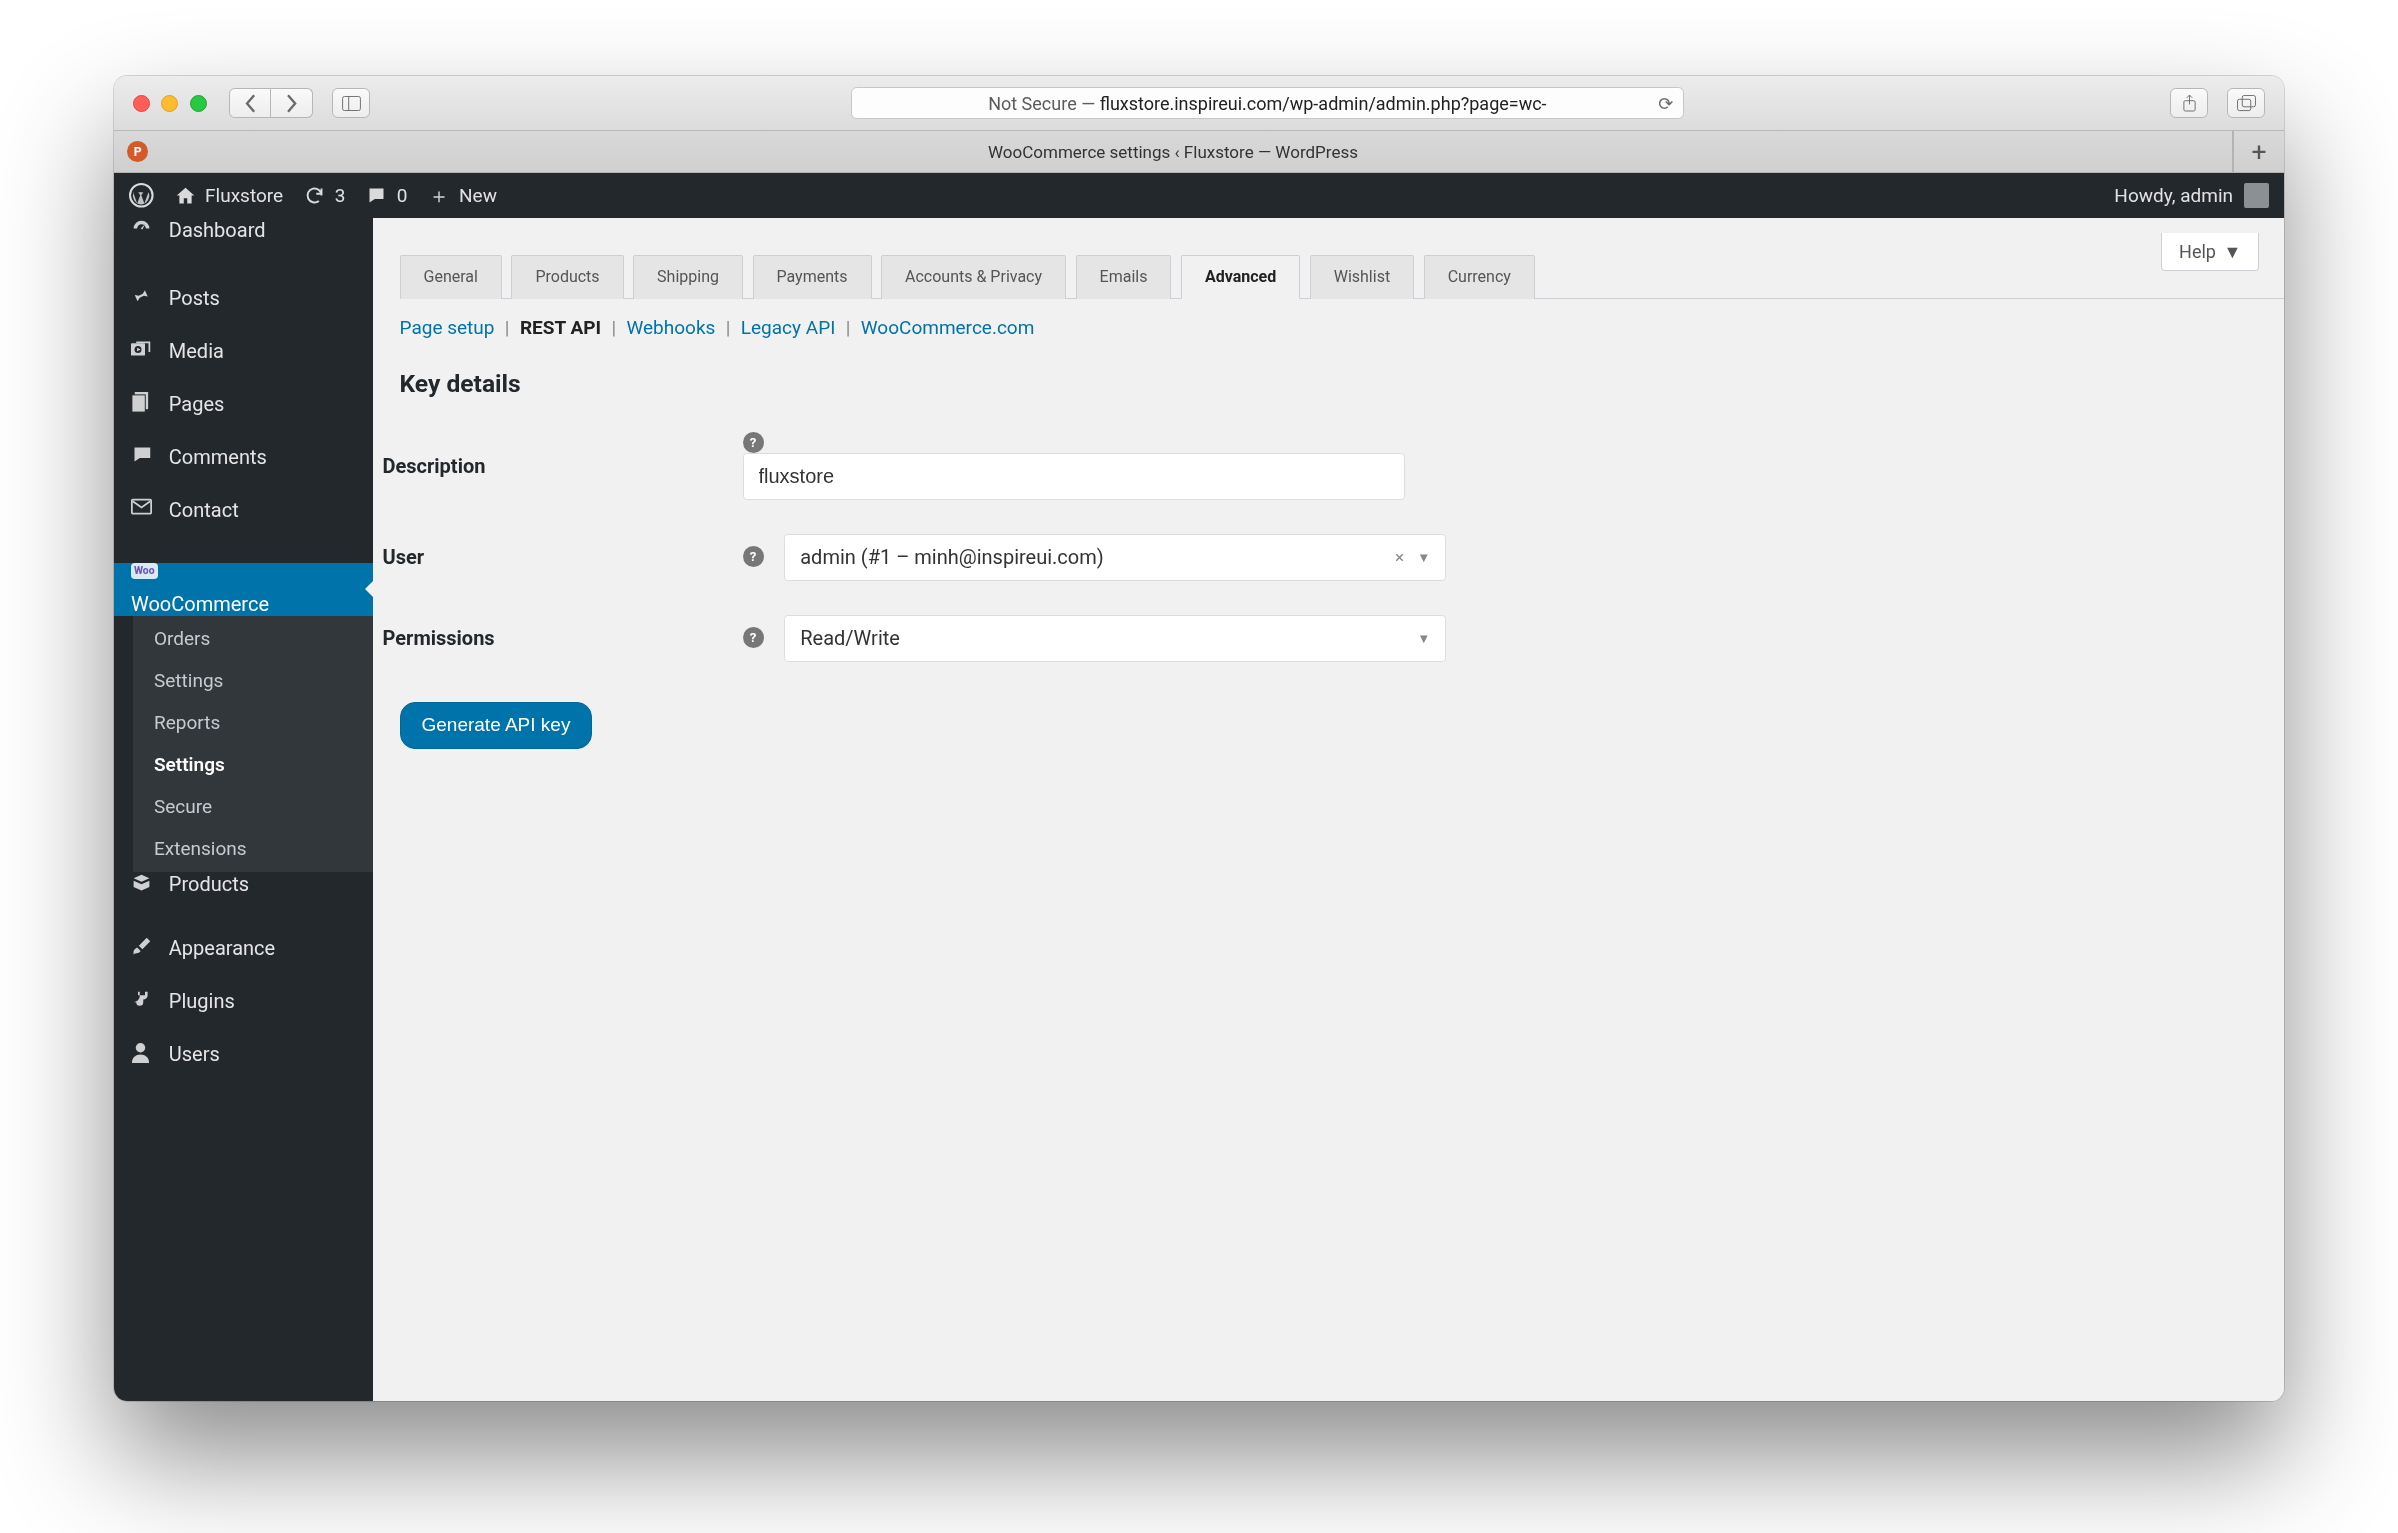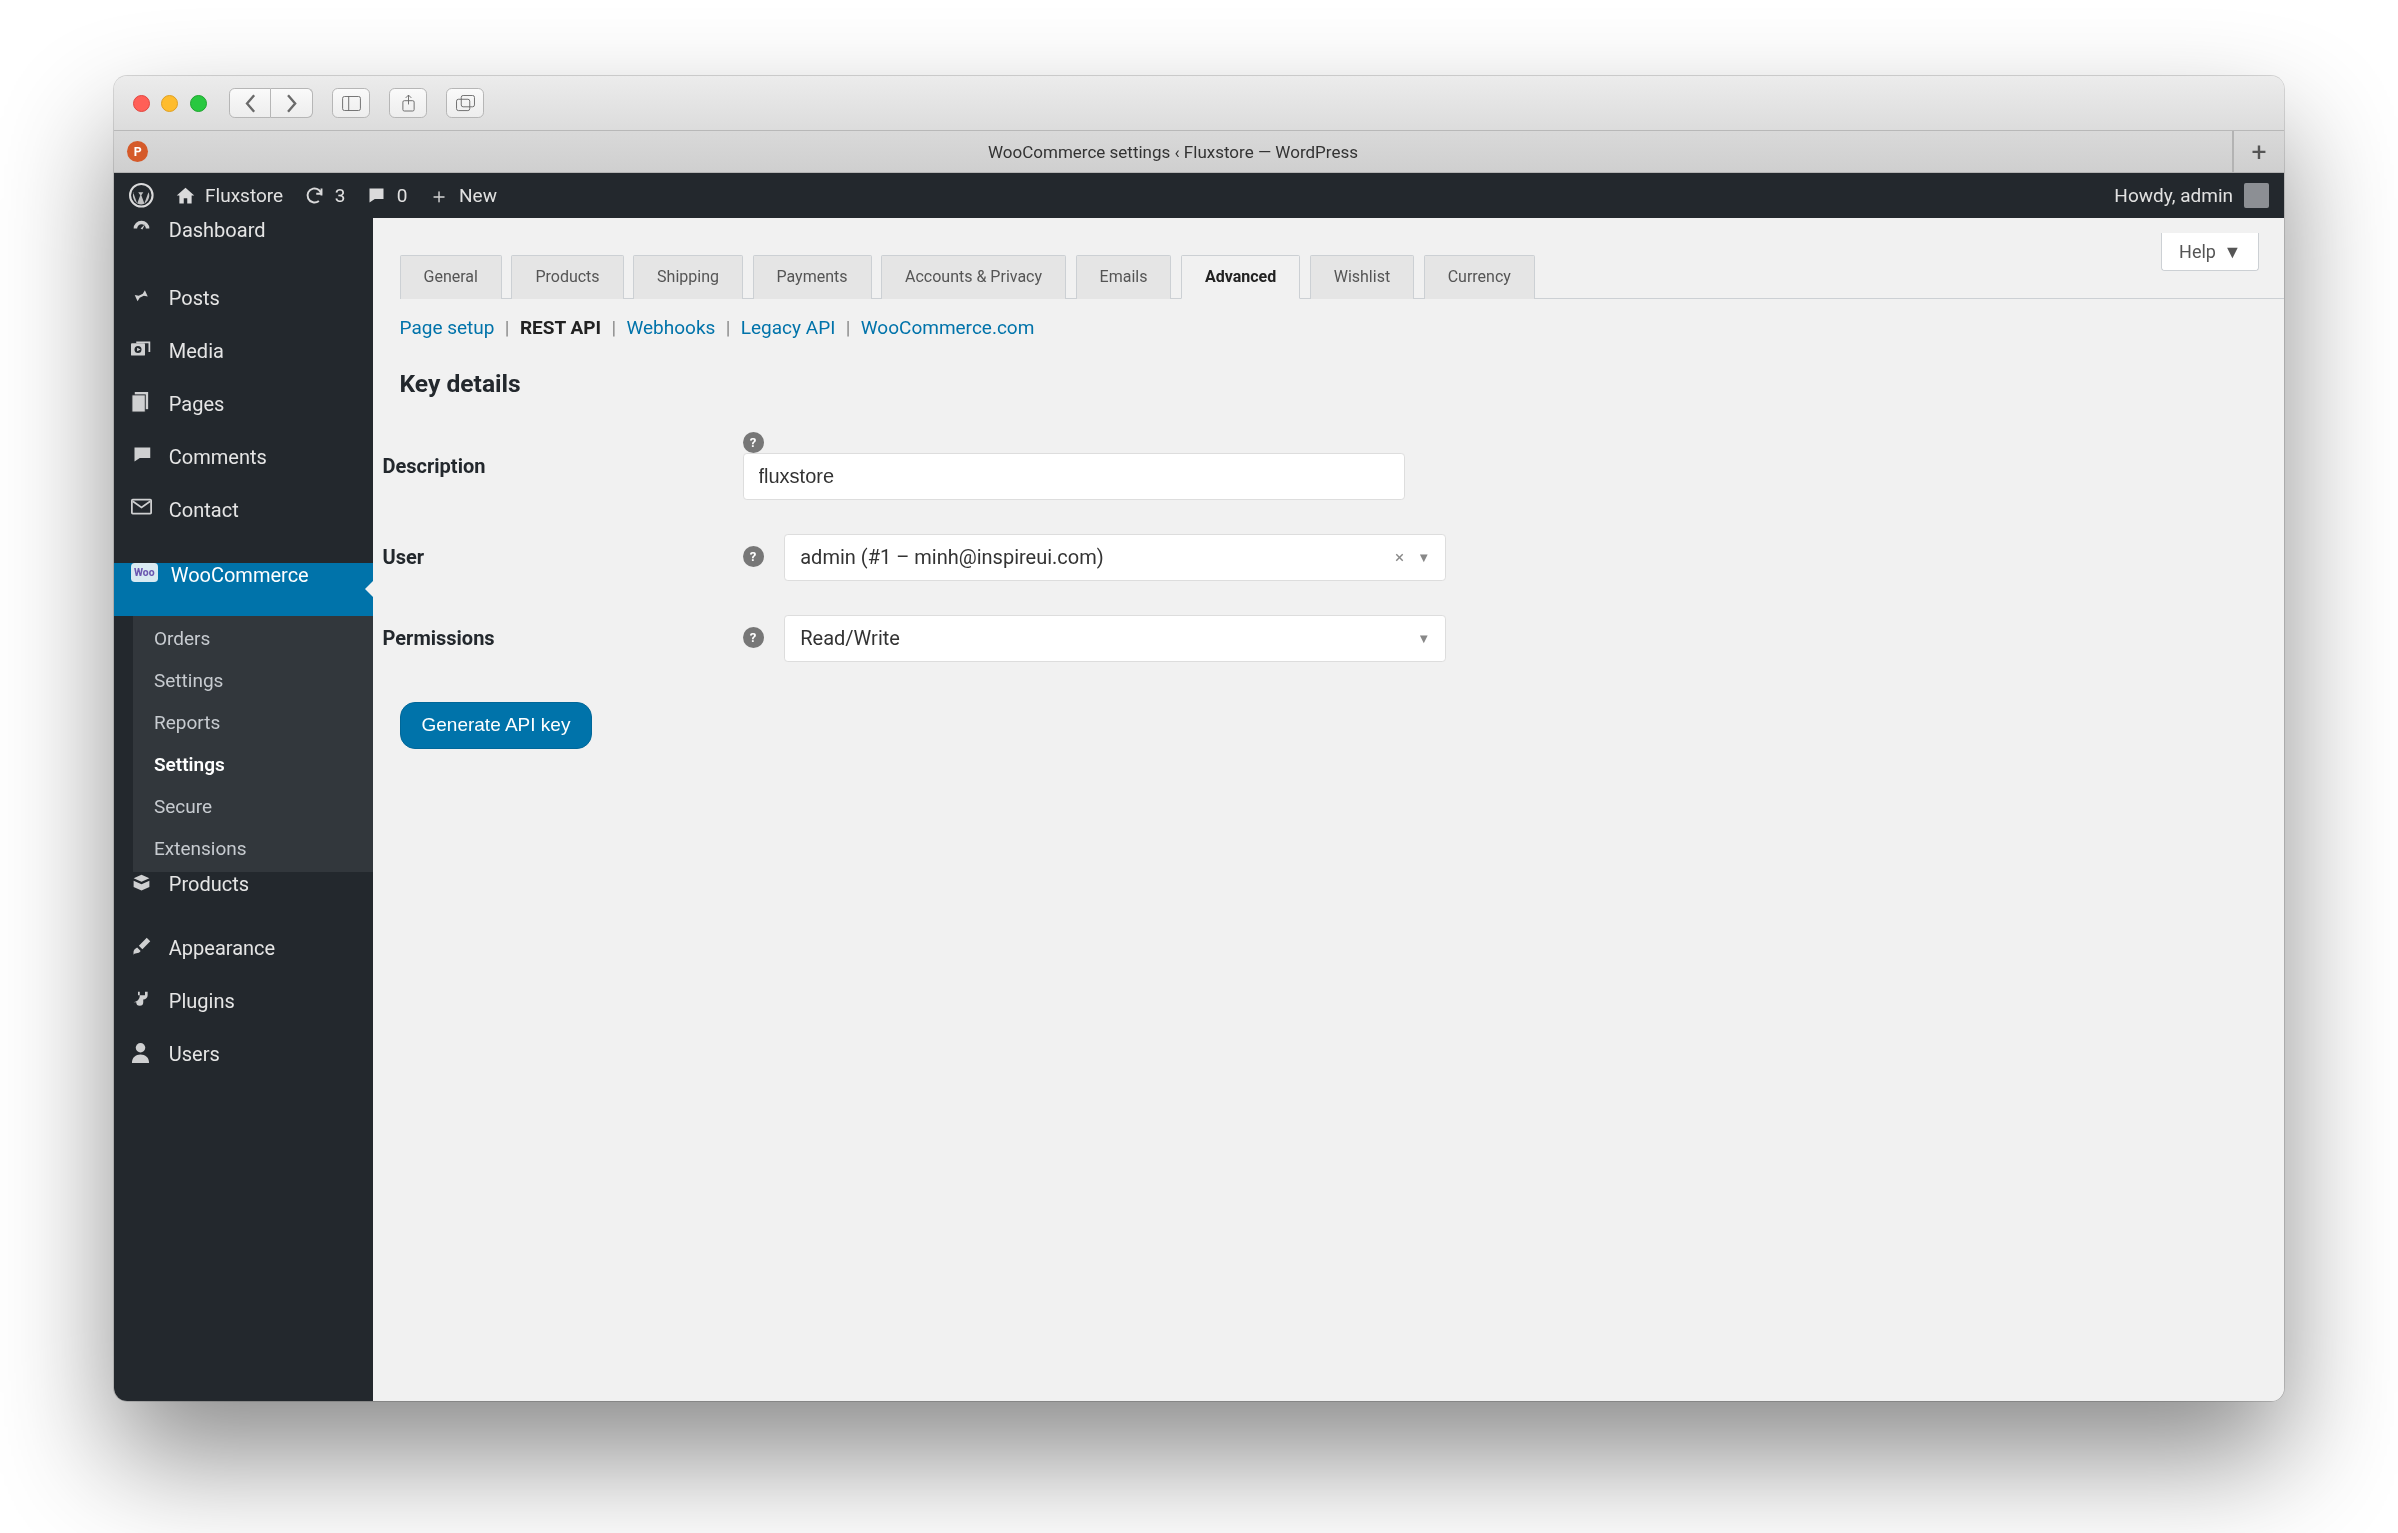--- a/index.html
+++ b/index.html
@@ -103,21 +103,21 @@
   .wp-sidebar{
     width:259px;background:var(--wp-dark);display:flex;flex-direction:column;color:#ddd;font-size:20px;
     position:relative;
   }
   .wp-menu-item{
     display:flex;align-items:flex-start;gap:13.2px;height:53px;padding:0 17px;color:#e5e5e5;
   }
   .wp-menu-item.top{height:57px;}
   .wp-menu-item .micon{width:24.6px;text-align:center;opacity:.85;font-size:21px;}
   .wp-menu-item.current{
-    background:var(--wp-blue);color:#fff;position:relative;
+    background:var(--wp-blue);color:#fff;position:relative;flex-direction:column;
   }
   .wp-menu-item.current::after{
     content:"";position:absolute;right:-0.9px;top:50%;transform:translateY(-50%);
     border:9.5px solid transparent;border-right-color:var(--wp-bg);
   }
   .wp-submenu{background:var(--wp-darkish);padding:2px 0;margin-left:19px;}
   .wp-submenu .sub{padding:9.5px 17px 9.5px 21px;color:#c7cbd0;font-size:19px;}
   .wp-submenu .sub.current{color:#fff;font-weight:600;}
 
   
@@ -188,20 +188,27 @@
           <svg width="13.2" height="19" viewBox="0 0 10 16">
               <path d="M2 1l6 7-6 7" fill="none" stroke="currentColor" stroke-width="2"></path>
             </svg>
         </div>
       </div>
       <div class="square-btn">
         <svg width="19" height="15" viewBox="0 0 20 16">
             <rect x="0.5" y="0.5" width="19" height="15" rx="2" fill="none" stroke="currentColor"></rect>
             <line x1="7" y1="0" x2="7" y2="16" stroke="currentColor"></line>
           </svg>
+      </div>
+      <div class="url-wrap">
+
+        <div class="url-bar">
+          <span><span>Not Secure — </span><span style="color:#222">fluxstore.inspireui.com/wp-admin/admin.php?page=wc-</span></span>
+          <span class="url-reload">⟳</span>
+        </div>
       </div>
       <div class="square-btn">
         <svg width="15" height="19" viewBox="0 0 16 20">
             <rect x="2" y="7" width="12" height="11" rx="1.5" fill="none" stroke="currentColor"></rect>
             <path d="M8 1v10M5 4l3-3 3 3" fill="none" stroke="currentColor"></path>
           </svg>
       </div>
       <div class="square-btn">
         <svg width="19" height="17" viewBox="0 0 20 18">
             <rect x="0.5" y="4.5" width="14" height="12" rx="2" fill="none" stroke="currentColor"></rect>

